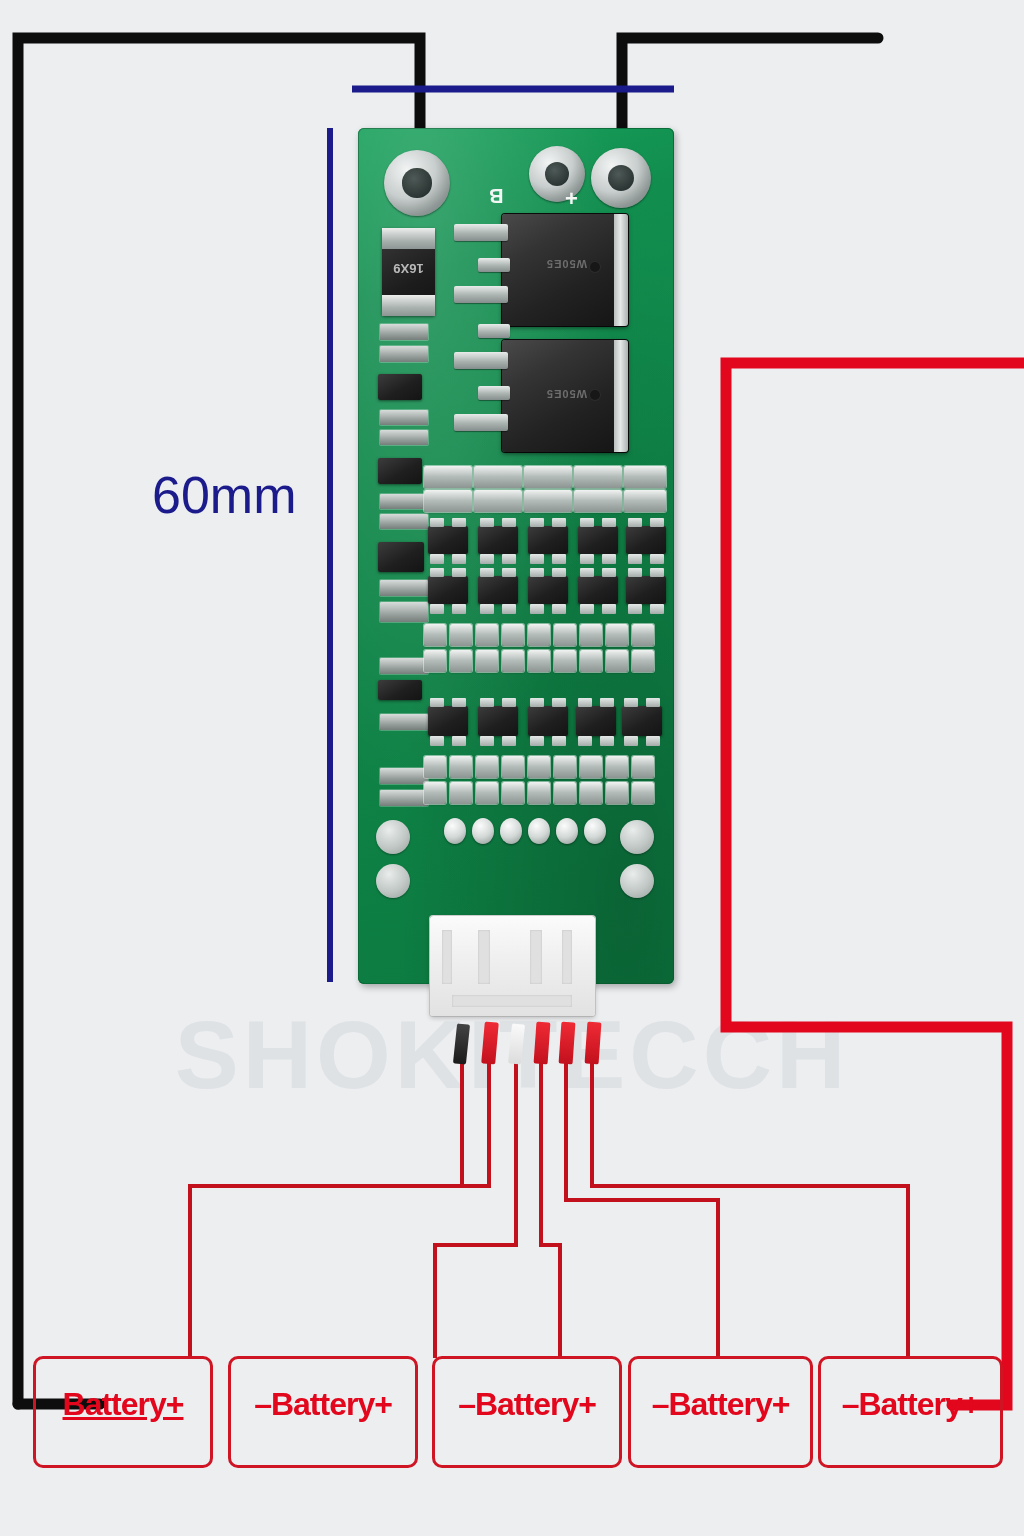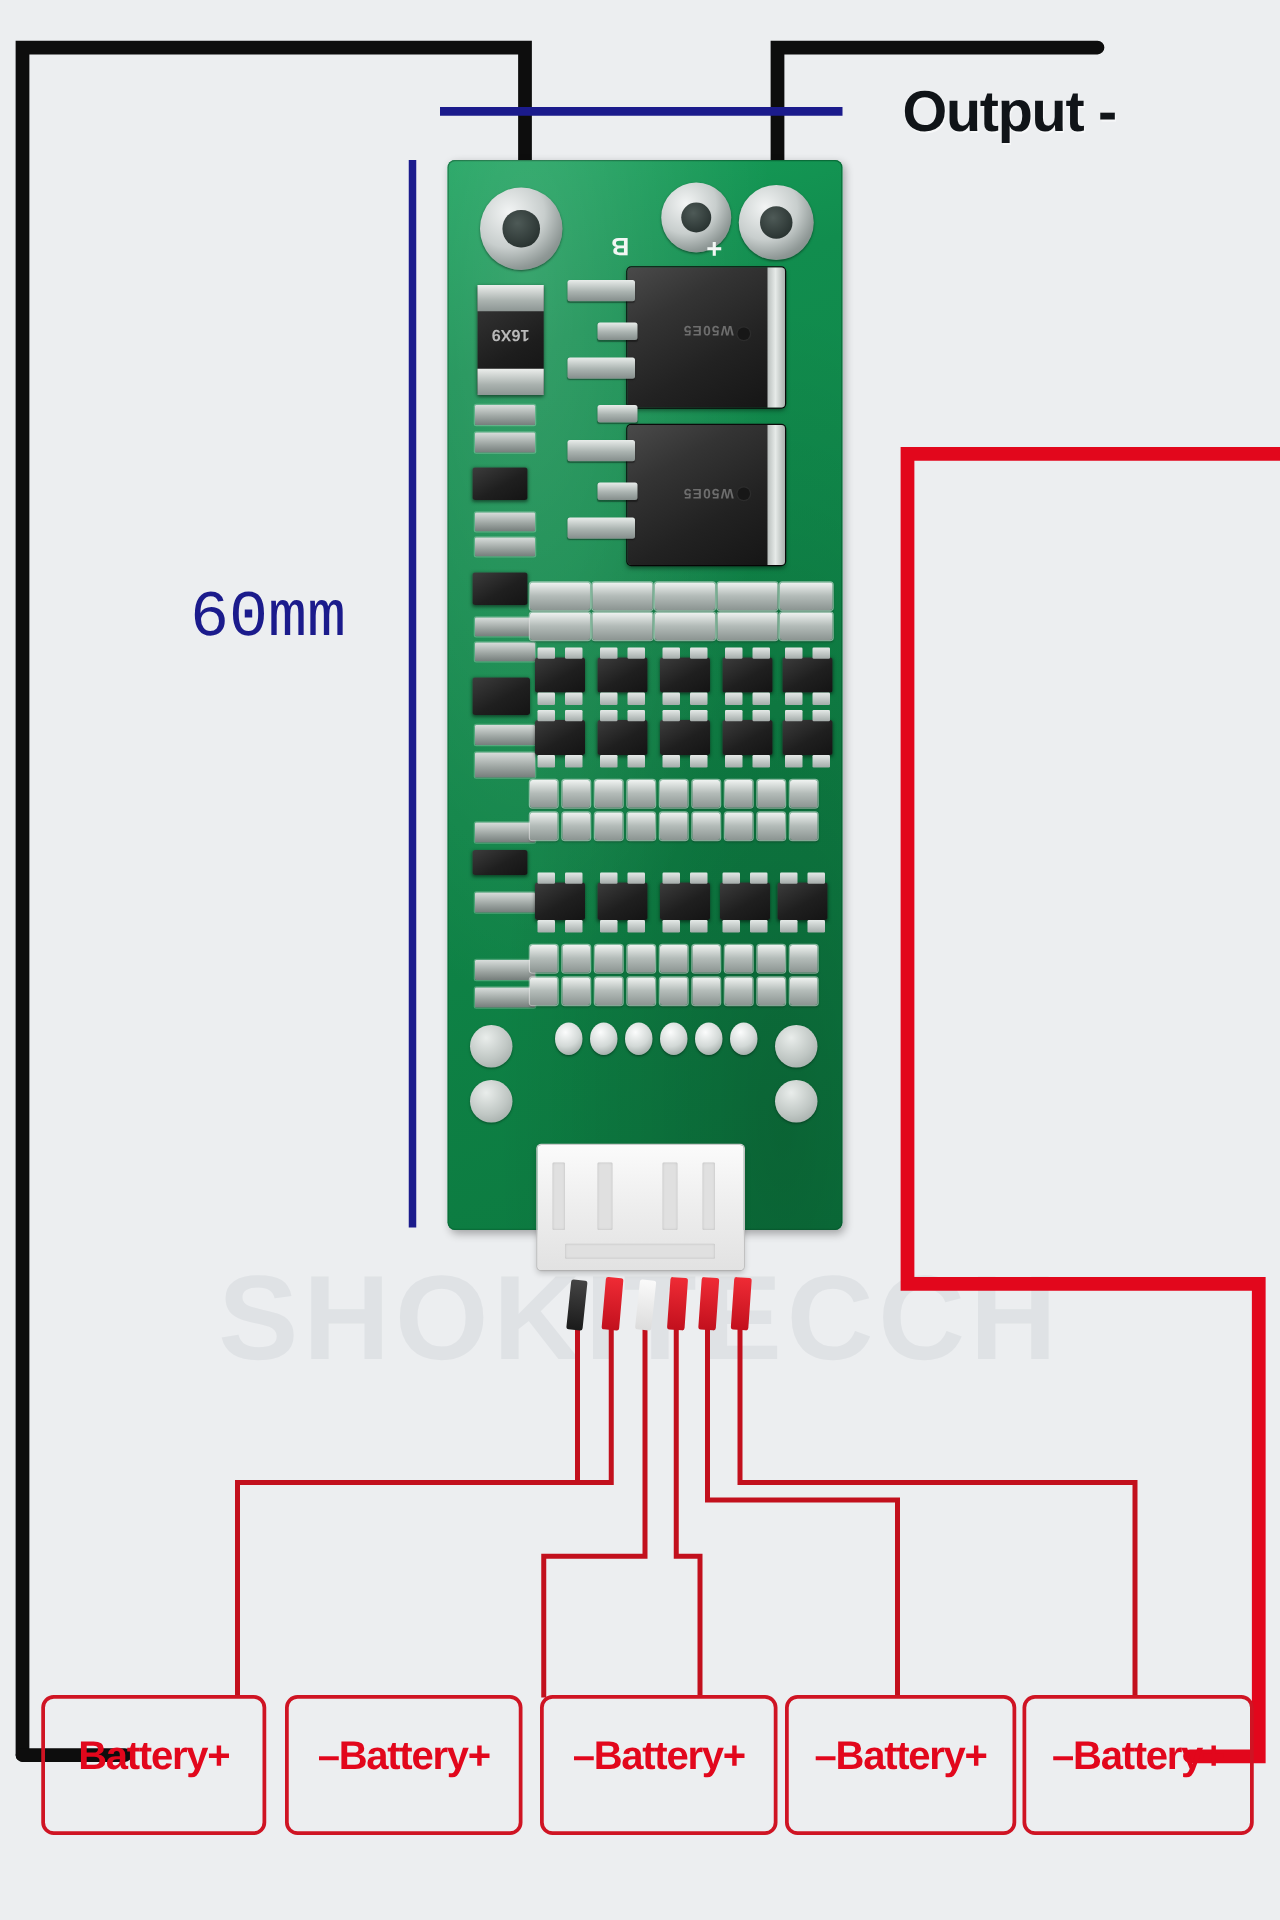--- a/index.html
+++ b/index.html
@@ -36,21 +36,21 @@
     font-weight:bold;font-size:41px;color:#e2071c;
     letter-spacing:0px;
   }
   .lbl-dim-23{
     left:432px;top:26px;
     font-family:"Liberation Serif", serif;
     font-size:55px;color:#1b1b8c;
   }
   .lbl-dim-60{
     left:152px;top:465px;
-    font-family:Liberation Mono, monospace;
+    font-family:Liberation Sans, sans-serif;
     font-size:52px;color:#1b1b8c;
   }
   .watermark{
     position:absolute;left:0;top:1000px;width:1024px;
     text-align:center;
     font-family:"Liberation Sans", sans-serif;
     font-weight:bold;font-size:96px;
     letter-spacing:4px;
     color:#dfe2e5;
     user-select:none;
@@ -432,26 +432,25 @@
   <div class="conn-slot" style="left:562px;top:930px;width:10px;height:54px;"></div>
   <div class="conn-slot" style="left:452px;top:995px;width:120px;height:12px;"></div>
 
   <div class="wire-tip tip-black" style="left:455px;top:1024px;width:13px;height:40px;transform:rotate(6deg);"></div>
   <div class="wire-tip tip-red" style="left:483px;top:1022px;width:14px;height:42px;transform:rotate(5deg);"></div>
   <div class="wire-tip tip-white" style="left:510px;top:1024px;width:13px;height:40px;transform:rotate(6deg);"></div>
   <div class="wire-tip tip-red" style="left:535px;top:1022px;width:14px;height:42px;transform:rotate(4deg);"></div>
   <div class="wire-tip tip-red" style="left:560px;top:1022px;width:14px;height:42px;transform:rotate(4deg);"></div>
   <div class="wire-tip tip-red" style="left:586px;top:1022px;width:14px;height:42px;transform:rotate(4deg);"></div>
 
-  <div class="lbl lbl-output-neg">Output -</div>
   <div class="lbl lbl-dim-60">60mm</div>
 
   <div id="cells">
       <div class="cell" style="left: 33px; width: 180px;"></div>
-      <div class="cell-label" style="left: 33px; width: 180px;">Battery+</div>
+      <div class="cell-label" style="left: 33px; width: 180px; text-decoration: underline;">Battery+</div>
       <div class="cell" style="left: 228px; width: 190px;"></div>
       <div class="cell-label" style="left: 228px; width: 190px;">–Battery+</div>
       <div class="cell" style="left: 432px; width: 190px;"></div>
       <div class="cell-label" style="left: 432px; width: 190px;">–Battery+</div>
       <div class="cell" style="left: 628px; width: 185px;"></div>
       <div class="cell-label" style="left: 628px; width: 185px;">–Battery+</div>
       <div class="cell" style="left: 818px; width: 185px;"></div>
       <div class="cell-label" style="left: 818px; width: 185px;">–Battery+</div>
     </div>
 

